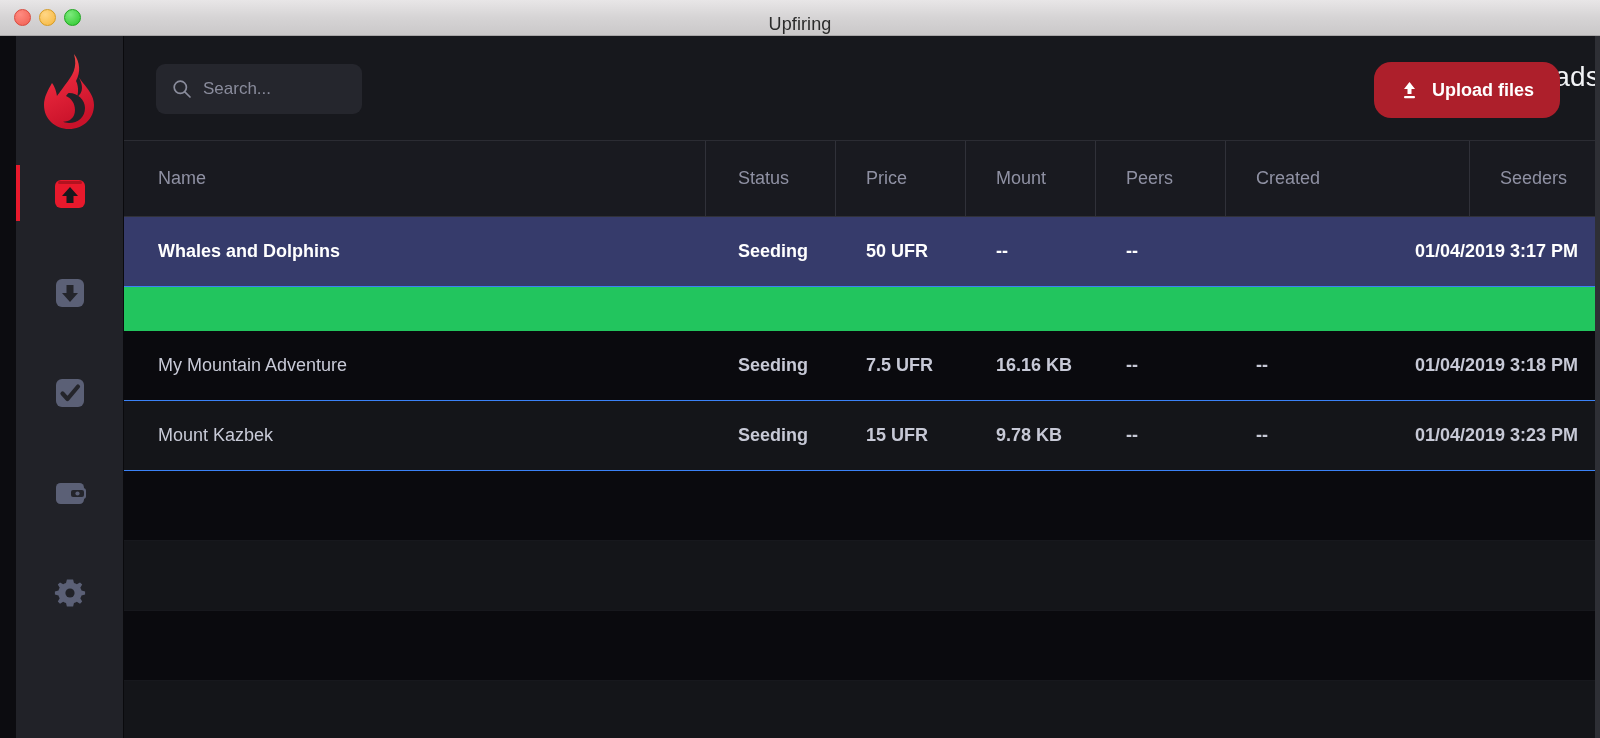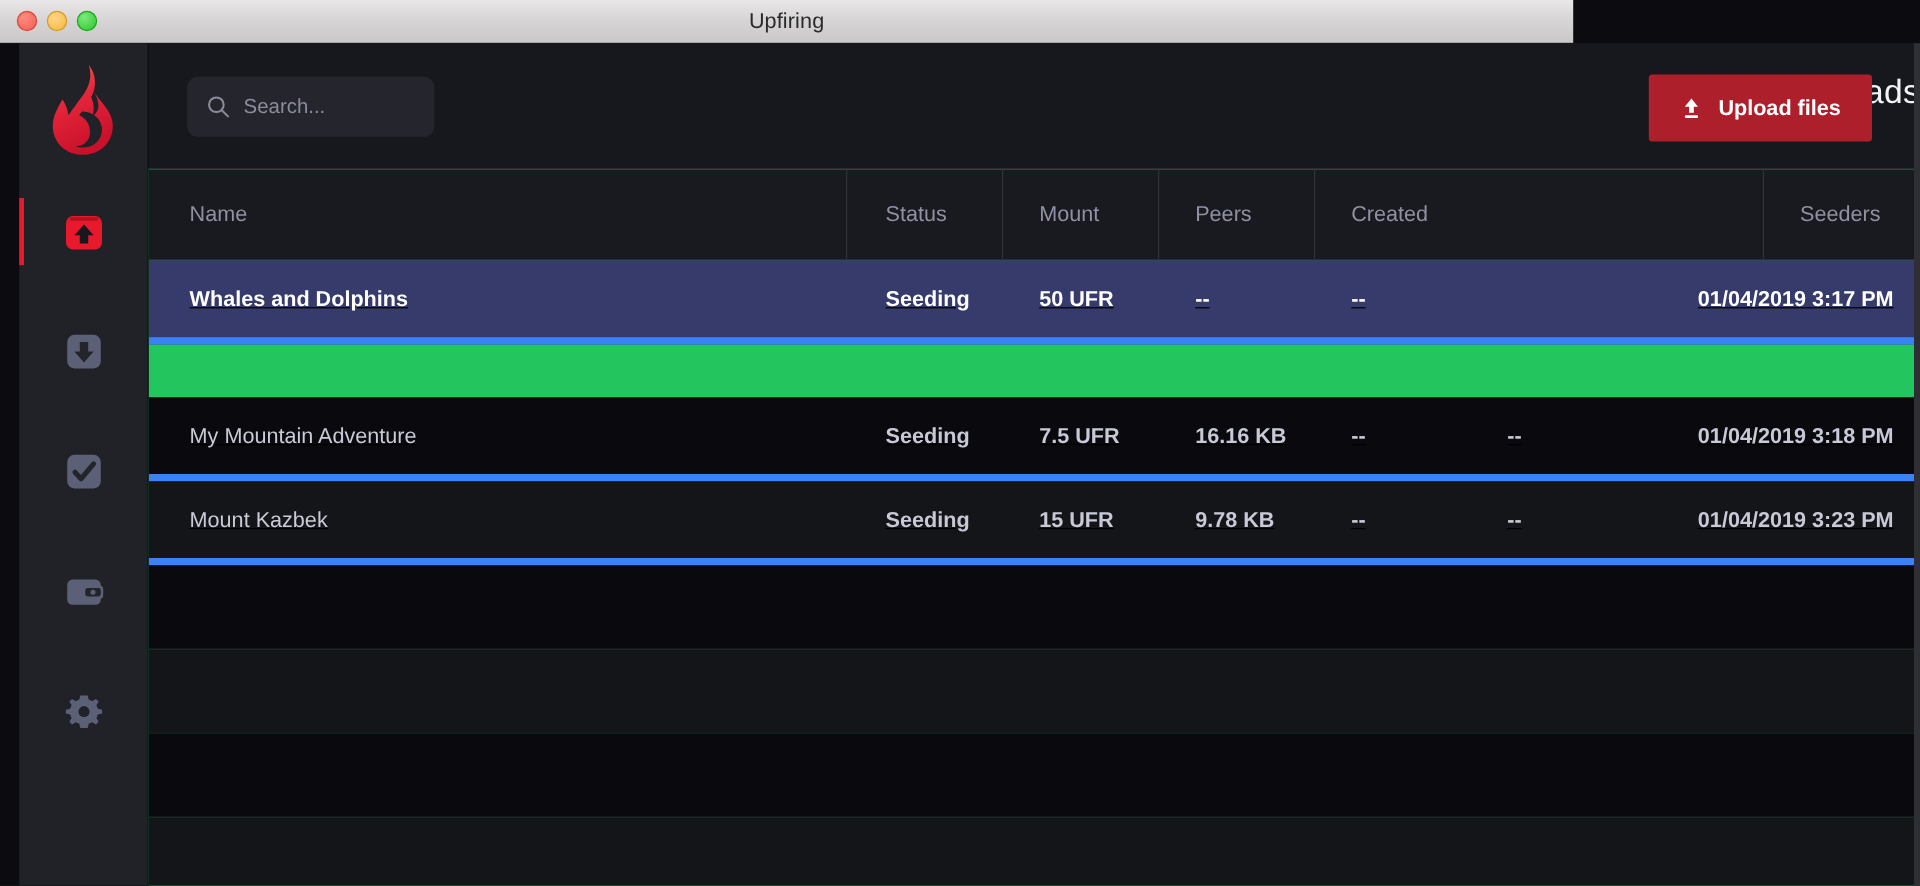--- a/index.html
+++ b/index.html
@@ -4,24 +4,24 @@
 <style>
   * { margin:0; padding:0; box-sizing:border-box; }
   html, body {
     width:1600px; height:738px;
     font-family:"Liberation Sans", sans-serif;
     background:#0c0c10; overflow:hidden;
   }
 
   
   .titlebar{
-    position:absolute; left:0; top:0; width:1311px; height:36px;
+    position:absolute; left:0; top:0; width:1600px; height:36px;
     background:linear-gradient(to bottom,#e8e6e7 0%,#d6d4d5 50%,#cac8c9 100%);
     border-bottom:1px solid #a9a7a8;
-    display:flex; align-items:center;
+    display:flex; align-items:flex-end;
   }
   .lights{ position:absolute; left:14px; top:9px; display:flex; gap:8px; }
   .light{ width:17px; height:17px; border-radius:50%; }
   .light.red{ background:radial-gradient(circle at 35% 30%,#ff8b80,#f05f52); border:1px solid #d9483c; }
   .light.yellow{ background:radial-gradient(circle at 35% 30%,#ffd686,#f6b73c); border:1px solid #d69b23; }
   .light.green{ background:radial-gradient(circle at 35% 30%,#7dea7d,#2bc72b); border:1px solid #1da51d; }
   .win-title{
     width:100%; text-align:center; font-size:18px; color:#2b2b2b;
     font-family:"Liberation Sans", sans-serif; letter-spacing:.1px;
   }
@@ -62,21 +62,21 @@
     cursor:text;
   }
   .search-ico{ width:20px; height:20px; flex:0 0 20px; }
   .search-ph{ font-size:17px; color:#8a8c9c; }
   .page-title{
     position:absolute; left:0; right:0; top:25px; text-align:right;
     font-size:28px; color:#f2f3f6; font-weight:400; letter-spacing:.2px;
   }
   .upload-btn{
     position:absolute; right:40px; top:26px; height:56px; padding:0 26px;
-    background:#ad1f2b; border:none; border-radius:3px; cursor:pointer;
+    background:#ad1f2b; border:none; border-radius:17px; cursor:pointer;
     display:flex; align-items:center; gap:13px;
     color:#fff; font-size:18px; font-weight:bold; font-family:"Liberation Sans", sans-serif;text-align:right;
   }
   .upload-btn .ico{ width:19px; height:19px; }
 
   
   .table{ flex:1; display:flex; flex-direction:column; background:#22c55e; border-top:1px solid #2b2c33; overflow:hidden; }
   .row{ display:flex; height:70px; flex:0 0 70px; align-items:center; }
   .hrow{ height:76px; flex:0 0 76px; background:#191a20; border-bottom:1px solid #303139; }
   .cell{ height:100%; display:flex; align-items:center; font-size:18px; overflow:hidden; white-space:nowrap; }
@@ -91,21 +91,21 @@
   .c-seed{   flex:0 0 130px; padding-left:30px; }
   .c-created{flex:1; padding-left:30px; padding-right:22px; justify-content:flex-end; }
 
   .drow.odd{  background:#0a0a0e;margin-top:44px; }
   .drow.even{ background:#141519; }
   .drow .cell{ color:#c7c9d6; font-weight:bold; }
   .drow .c-name{ font-weight:normal; color:#c8cad7; font-size:18px; }
   .drow.selected{ background:#363b6b; }
   .drow.selected .cell{ color:#ffffff; }
   .drow.selected .c-name{ color:#ffffff; font-weight:bold; }
-  .drow.sepline{ border-bottom:6px solid #3b82f6;text-decoration:underline; }
+  .drow.sepline{ border-bottom:1px solid #3b82f6; }
 
   .erow.odd{  background:#0a0a0e; }
   .erow.even{ background:#141519; }
   .erow{ border-bottom:1px solid #17181d; }
 
   .right-edge{ position:absolute; right:0; top:0; width:5px; height:702px; background:#2e2f35; }
 </style>
 </head>
 <body>
 
@@ -201,20 +201,21 @@
         <span>Upload files</span>
       </button>
 
     </div>
 
     <div class="table">
 
       <div class="row hrow">
         <div class="cell c-name">Name</div>
         <div class="cell c-status">Status</div>
+        <div class="cell c-price">Price</div>
         <div class="cell c-size">Mount</div>
         <div class="cell c-peers">Peers</div>
         <div class="cell c-created" style="justify-content:flex-start;">Created</div>
         <div class="cell c-seed">Seeders</div>
       </div>
 
       <div id="rows-host">
           <div class="row drow sepline selected">
             <div class="cell c-name">Whales and Dolphins</div>
             <div class="cell c-status">Seeding</div>

